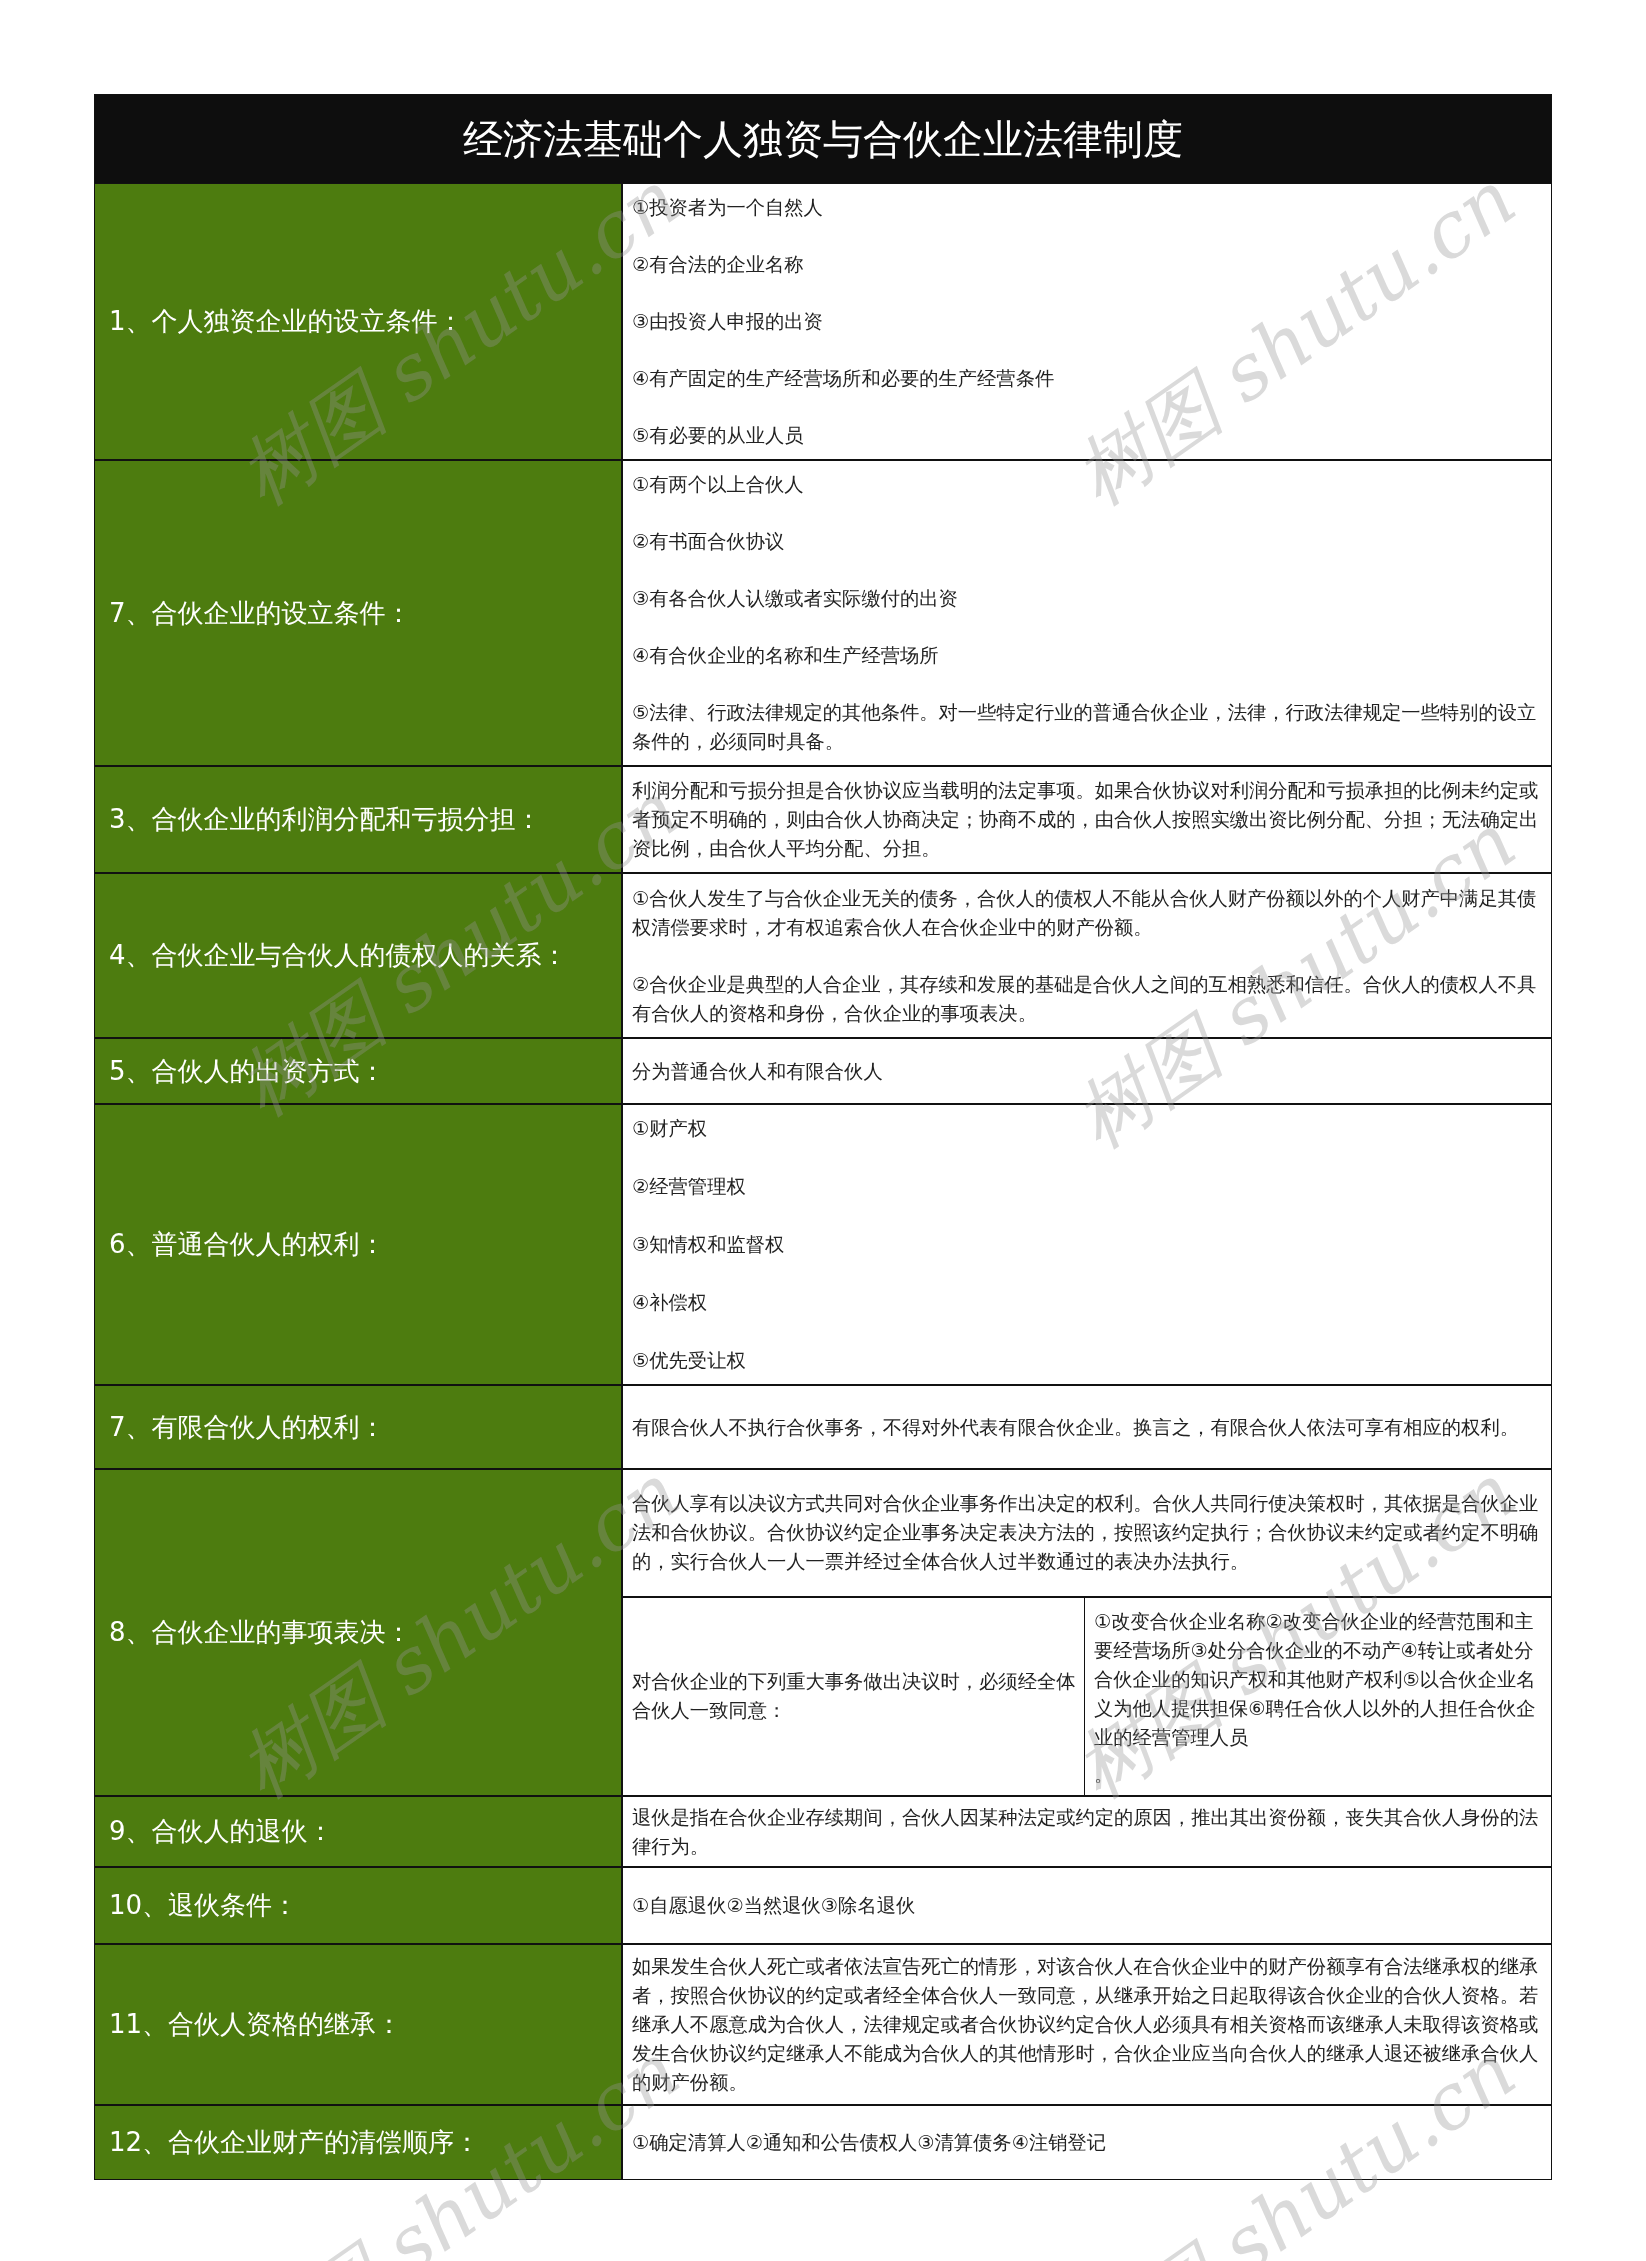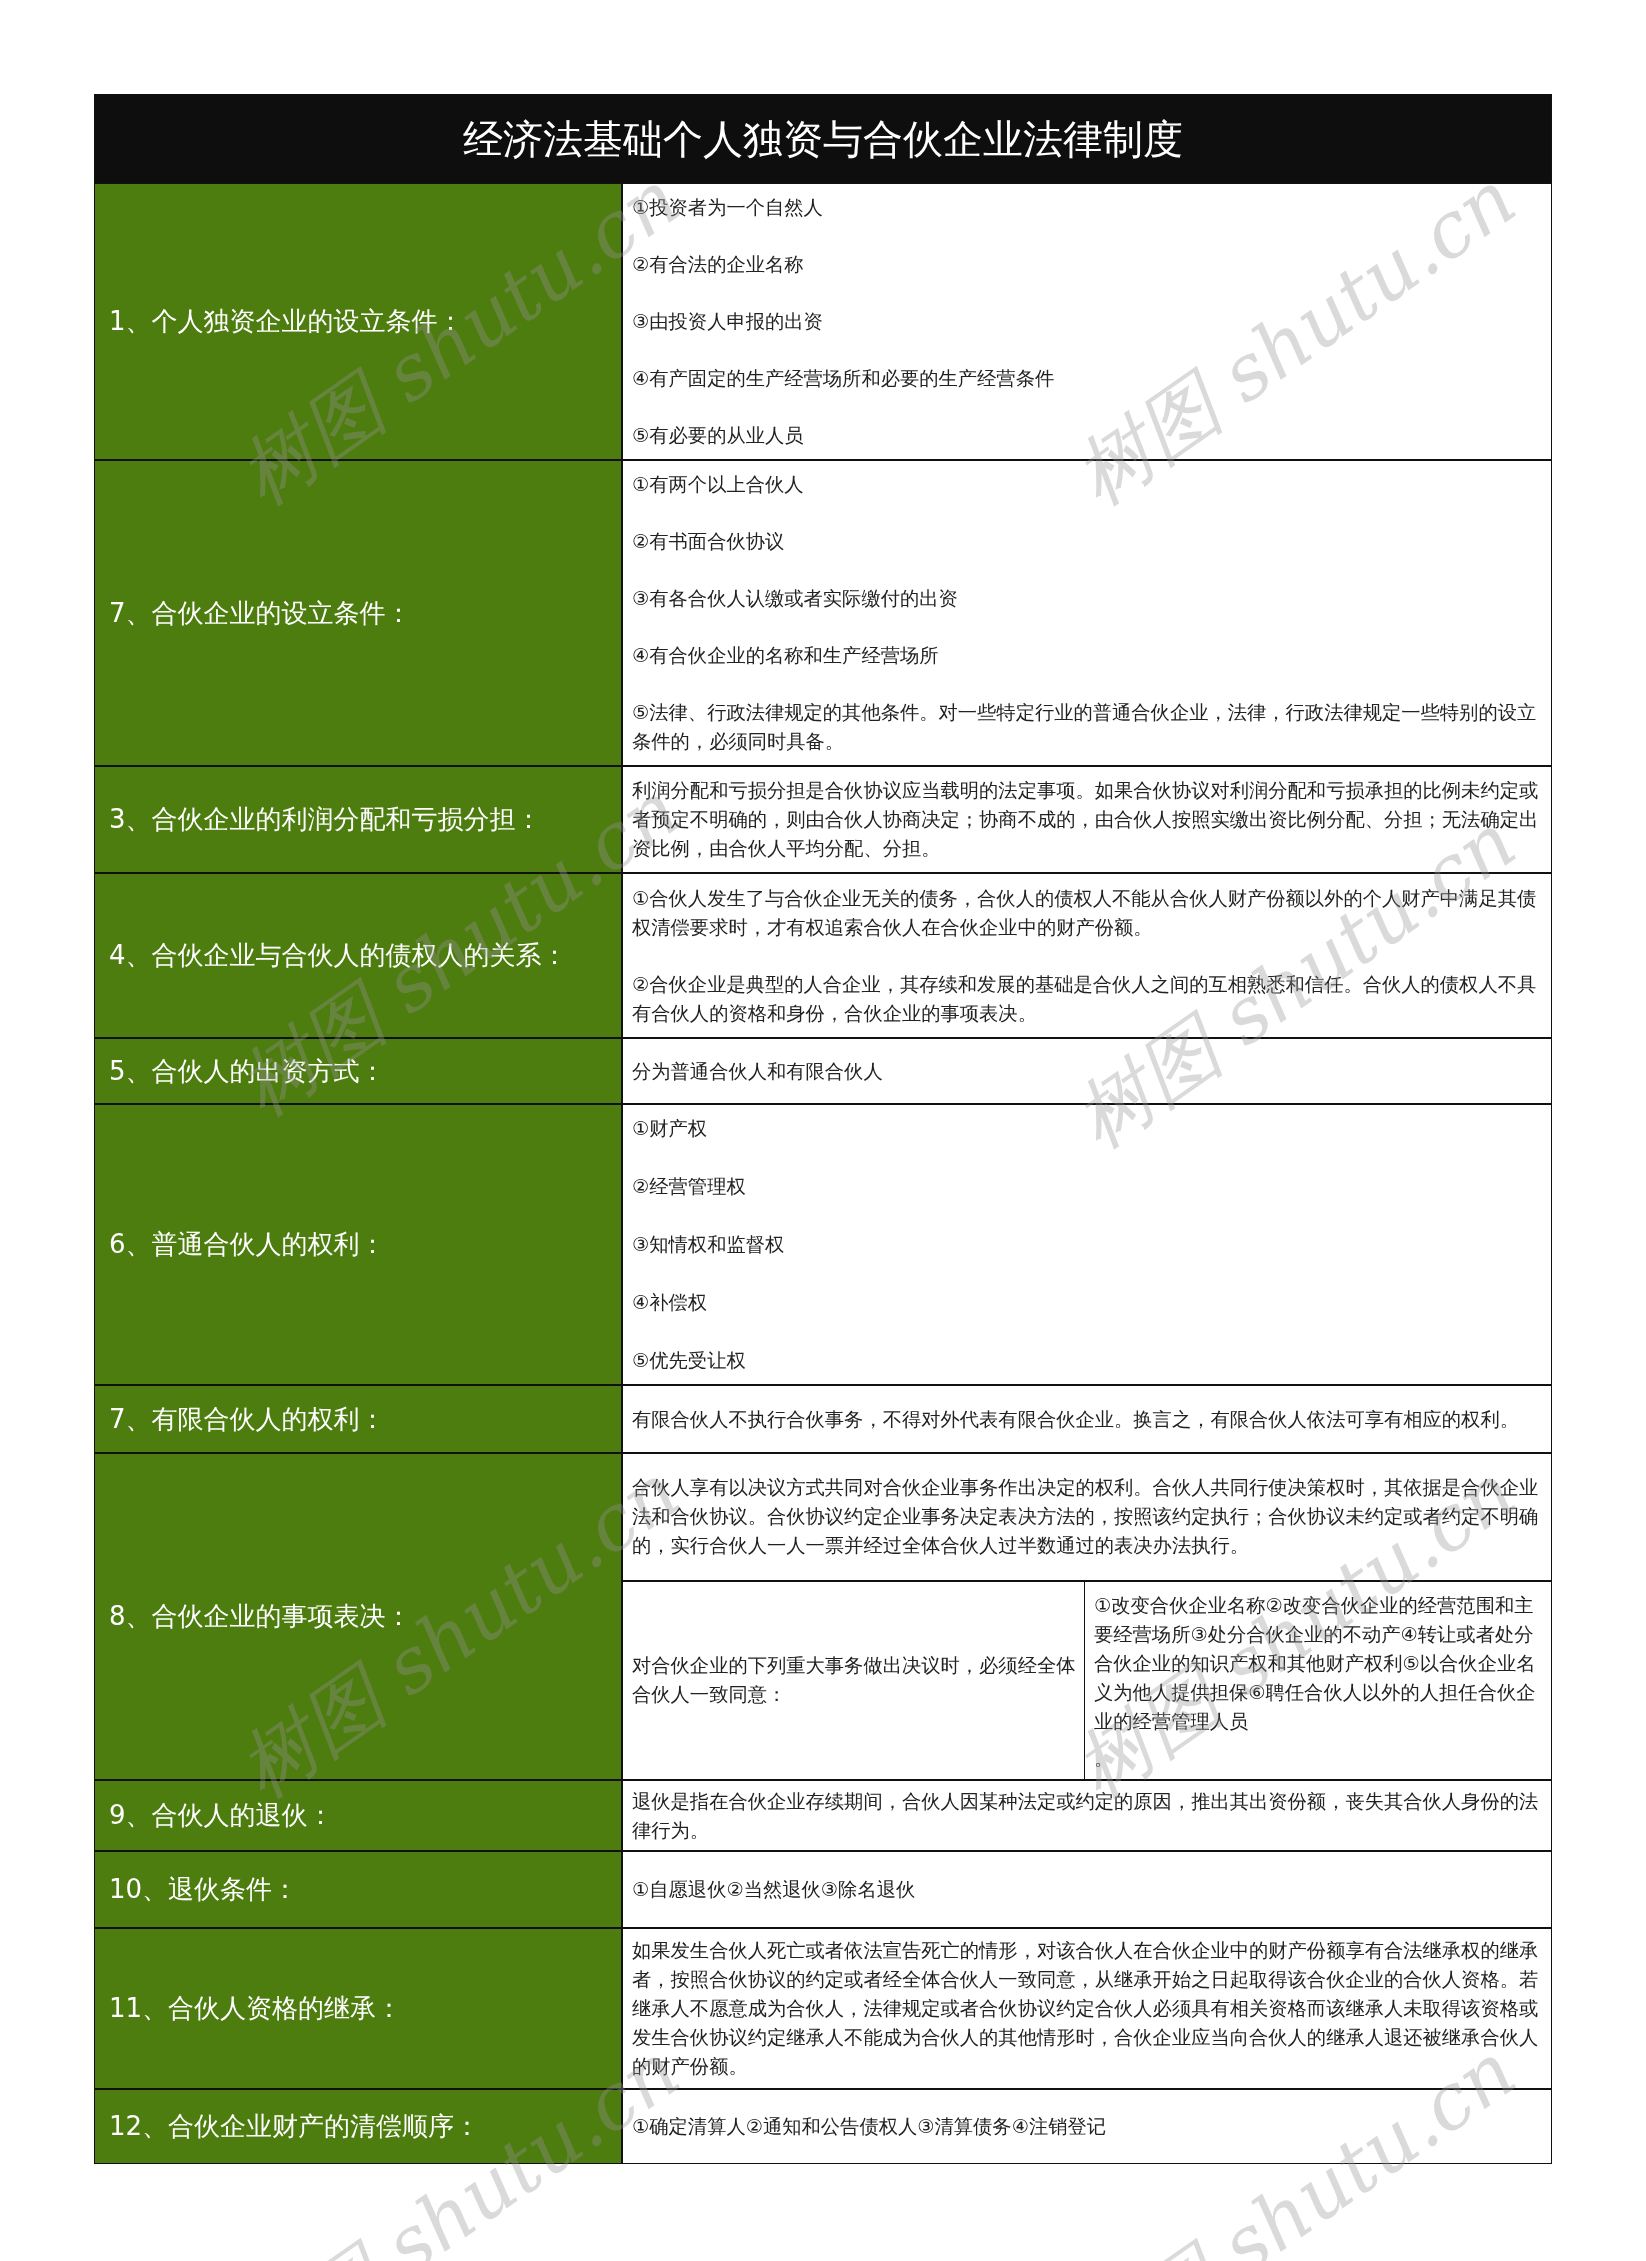--- a/index.html
+++ b/index.html
@@ -173,21 +173,21 @@
     <div class="label">6、普通合伙人的权利：</div>
     <div class="content list">
       <p>①财产权</p>
       <p>②经营管理权</p>
       <p>③知情权和监督权</p>
       <p>④补偿权</p>
       <p>⑤优先受让权</p>
     </div>
   </div>
 
-  <div class="row" style="height:68px;">
+  <div class="row" style="height:84px;">
     <div class="label">7、有限合伙人的权利：</div>
     <div class="content">
       <p>有限合伙人不执行合伙事务，不得对外代表有限合伙企业。换言之，有限合伙人依法可享有相应的权利。</p>
     </div>
   </div>
 
   <div class="row" style="height:327px;">
     <div class="label">8、合伙企业的事项表决：</div>
     <div class="content nested">
       <div class="nested-top" style="height:134px;">

